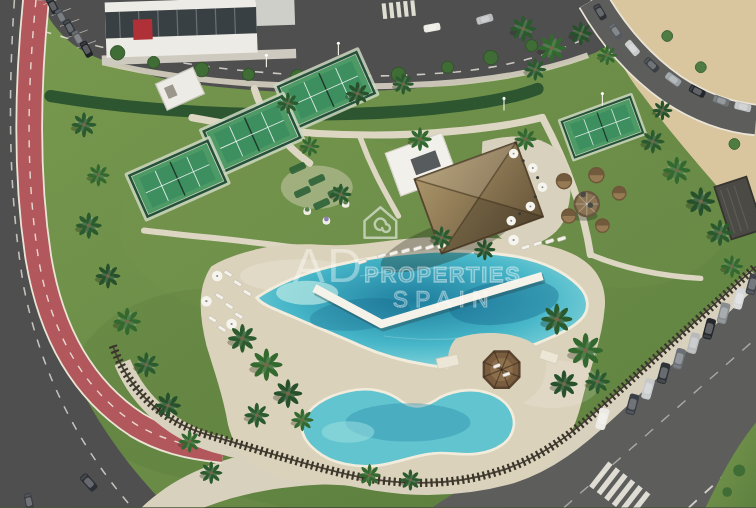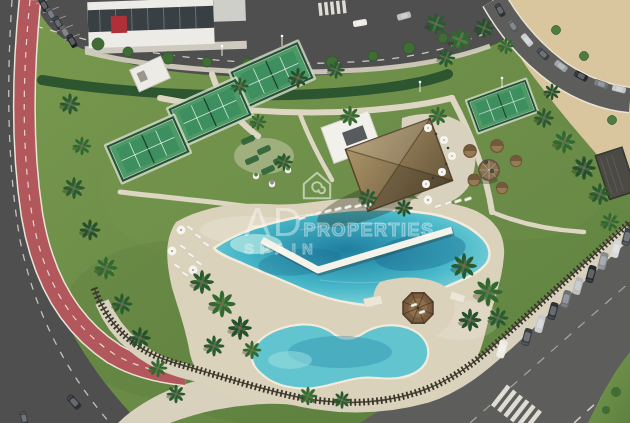--- a/index.html
+++ b/index.html
@@ -5,21 +5,21 @@
   html,body{margin:0;padding:0;background:#222;}
   #stage{position:relative;width:630px;height:423px;overflow:hidden;background:#6d9149;font-family:"Liberation Sans",sans-serif;}
   #scene{position:absolute;left:0;top:0;}
   
   .watermark{position:absolute;left:244px;top:168px;width:175px;pointer-events:none;}
   .wm-house{display:block;margin-left:54px;width:38px;height:34px;}
   .wm-line1{display:flex;align-items:baseline;white-space:nowrap;margin-top:-2px;}
   .wm-ad{font-size:40px;font-weight:400;letter-spacing:2px;color:rgba(255,255,255,0.40);}
   .wm-prop{font-size:18px;font-weight:700;letter-spacing:1.5px;color:rgba(255,255,255,0.16);
            -webkit-text-stroke:1.1px rgba(255,255,255,0.42);}
-  .wm-spain{font-size:15px;font-weight:700;letter-spacing:6px;text-align:left;margin-top:-5px;padding-right:6px;
+  .wm-spain{font-size:19px;font-weight:400;letter-spacing:6px;text-align:right;margin-top:-5px;padding-right:6px;
             color:rgba(255,255,255,0.14);-webkit-text-stroke:1px rgba(255,255,255,0.40);}
 </style>
 </head>
 <body>
 
 <div id="stage">
 <svg id="scene" width="630" height="423" viewBox="0 0 630 423">
   <defs>
     <radialGradient id="gPool" cx="48%" cy="42%" r="70%">
       <stop offset="0%" stop-color="#1f7e9e"></stop>

